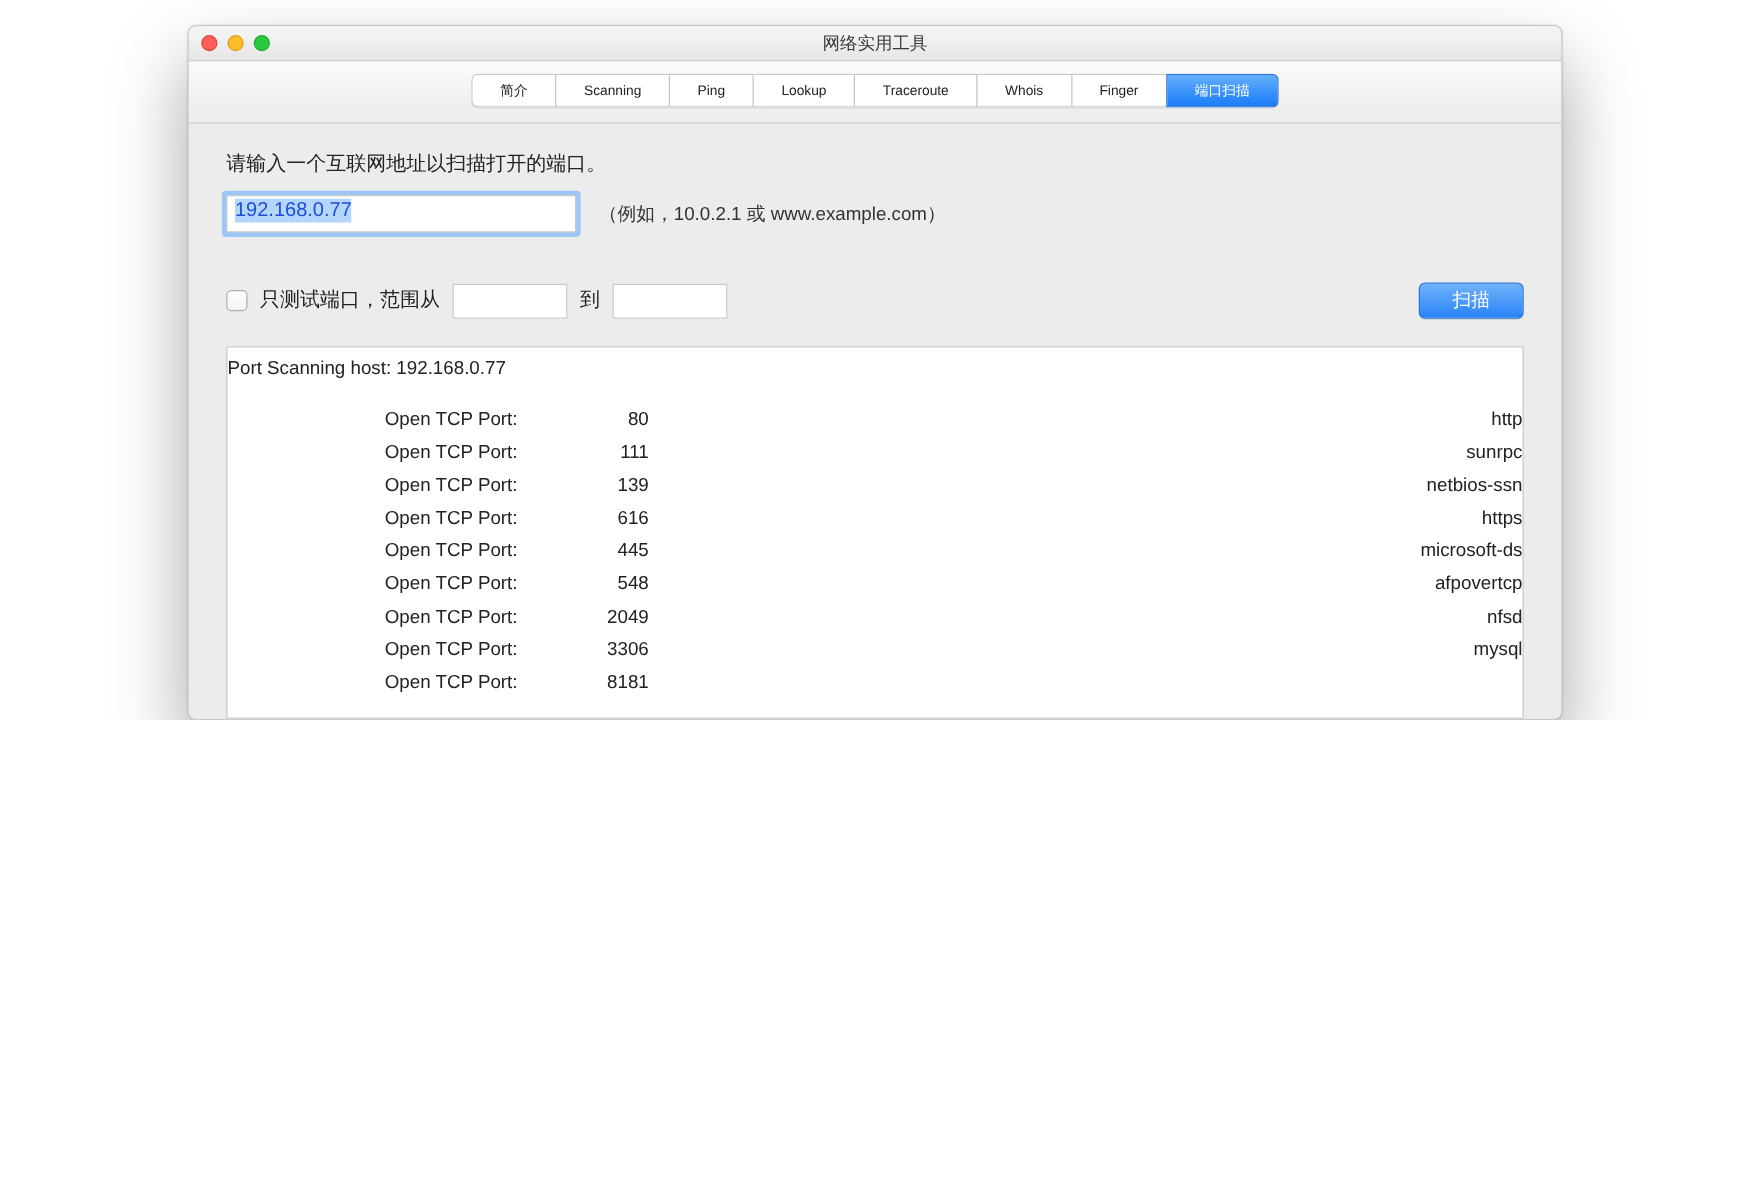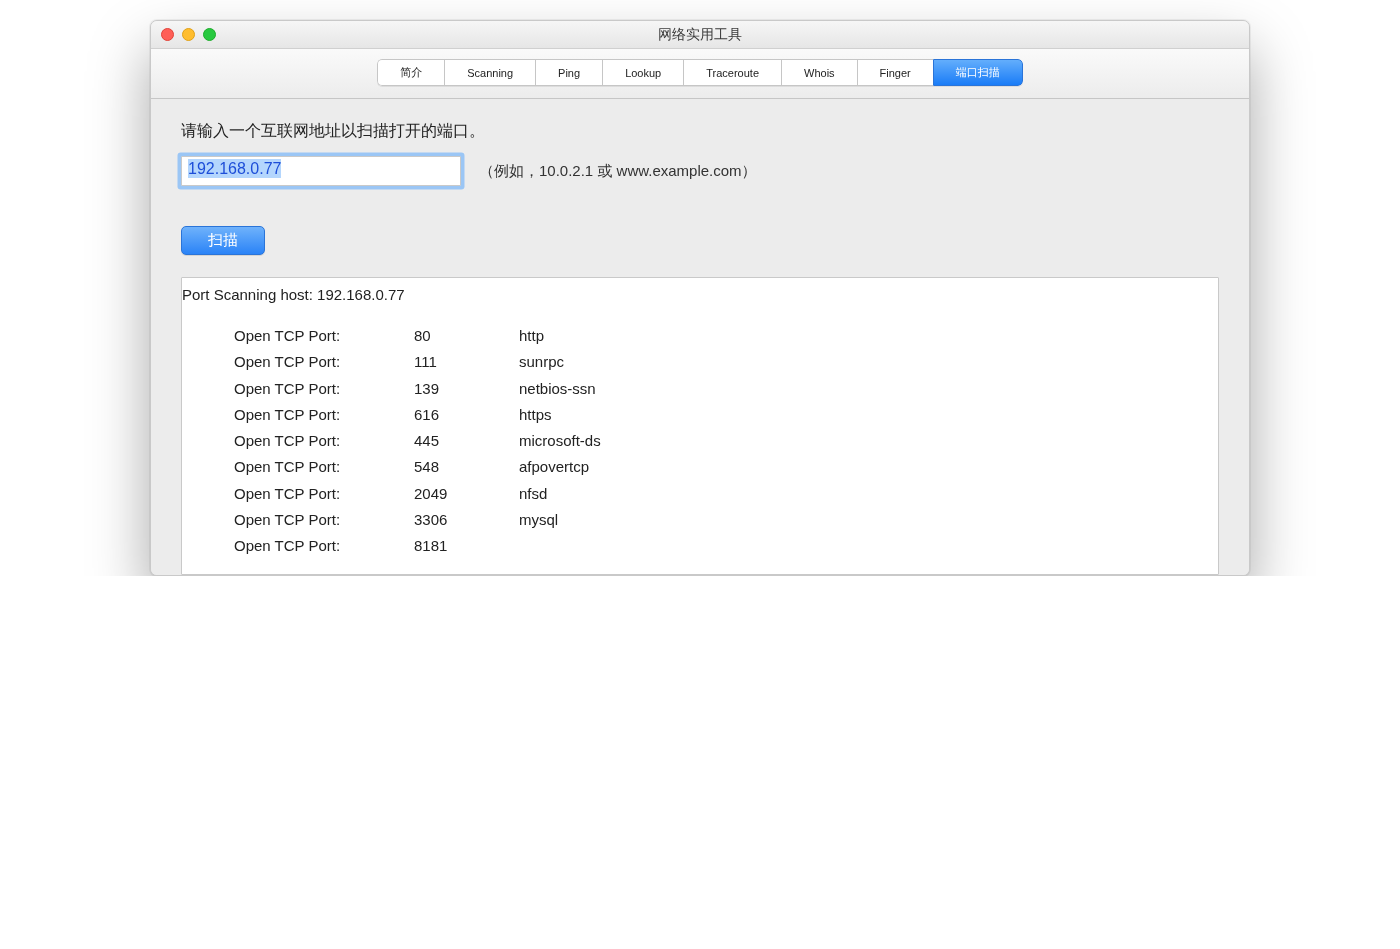--- a/index.html
+++ b/index.html
@@ -108,20 +108,21 @@
       padding: 8px 0 0;
       height: 298px;
       overflow: hidden;
       font-size: 15px;
       color: #222;
     }
     .results-header { margin-bottom: 20px; }
     .result-row {
       display: flex;
       line-height: 1.75;
+      text-align: right;
     }
     .rr-pad   { width: 52px; flex: none; }
     .rr-label { width: 180px; flex: none; }
     .rr-port  { width: 105px; flex: none; }
     .rr-svc   { flex: 1; }
   </style>
 </head>
 <body>
 
 <div class="window">
@@ -152,20 +153,27 @@
     <div class="prompt">请输入一个互联网地址以扫描打开的端口。</div>
 
     <div class="input-row">
       <div class="focused-input">
         <span class="sel">192.168.0.77</span>
       </div>
       <div class="hint">（例如，10.0.2.1 或 www.example.com）</div>
     </div>
 
     <div class="range-row">
+      <div class="range-left">
+        <div class="mac-checkbox"></div>
+        <span>只测试端口，范围从</span>
+        <input class="small-input" value="" style="">
+        <span>到</span>
+        <input class="small-input" value="" style="">
+      </div>
       <div class="scan-btn">扫描</div>
     </div>
 
     <div class="results-box">
       <div class="results-header">Port Scanning host: 192.168.0.77</div>
       <div id="results-rows">
           <div class="result-row">
             <span class="rr-pad"></span>
             <span class="rr-label">Open TCP Port:</span>
             <span class="rr-port">80</span>

